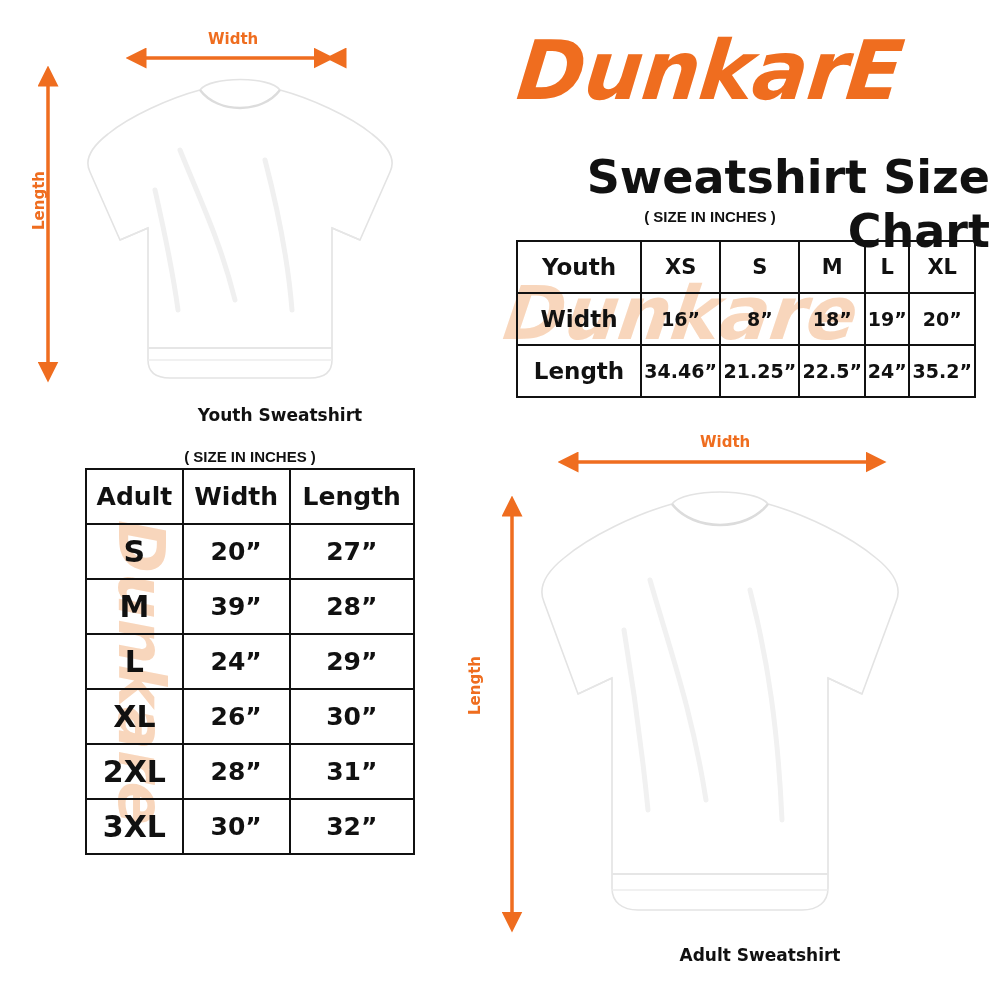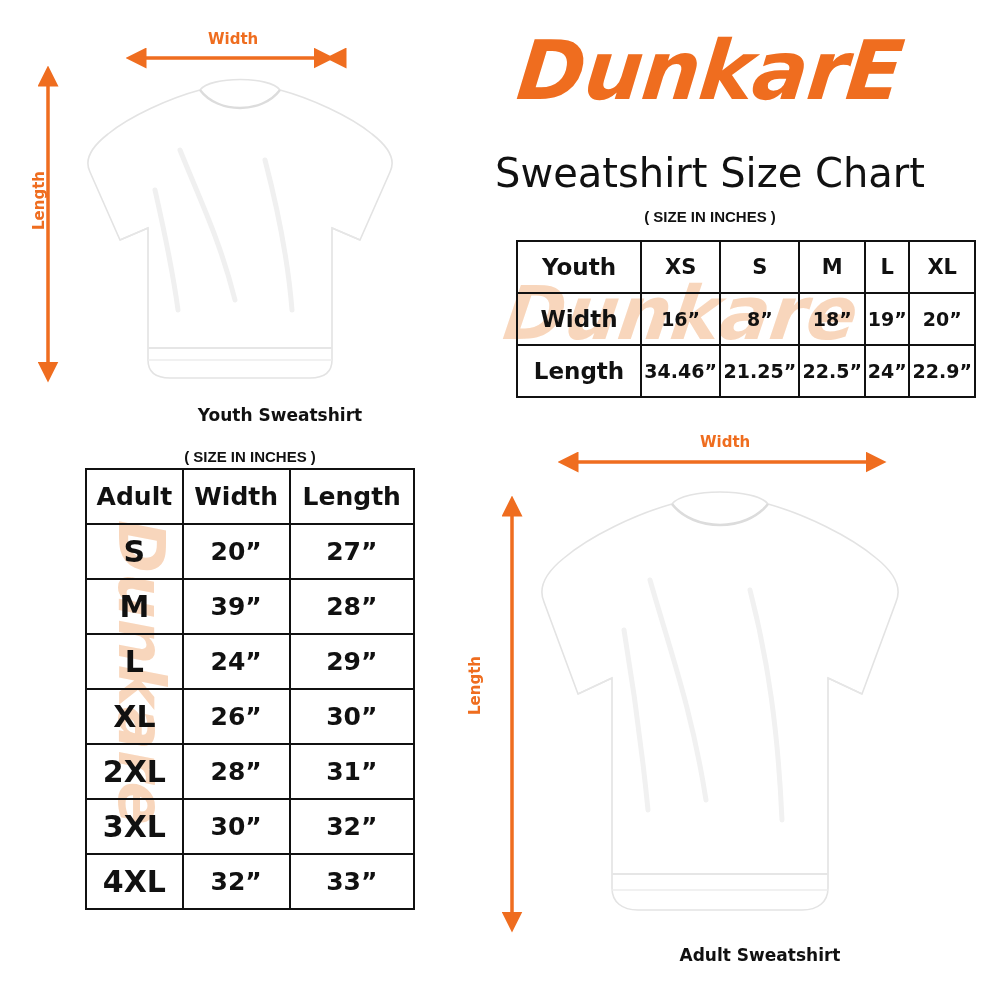--- a/index.html
+++ b/index.html
@@ -34,24 +34,24 @@
     line-height: 1;
     color: #ef6d1f;
     letter-spacing: -1px;
     transform: skewX(-6deg);
   }
   .chart-title {
     position: absolute;
     left: 430px;
     top: 150px;
     width: 560px;
-    text-align: center;
-    font-family: "DejaVu Sans", sans-serif;
-    font-weight: normal;
-    font-size: 40px;
+    text-align: right;
+    font-family: "DejaVu Sans", sans-serif;
+    font-weight: bold;
+    font-size: 46px;
     color: #111;
   }
   .units-right {
     position: absolute;
     left: 430px;
     top: 208px;
     width: 560px;
     text-align: center;
     font-size: 15px;
     font-weight: bold;
@@ -296,21 +296,21 @@
         <td>18”</td>
         <td>19”</td>
         <td>20”</td>
       </tr>
       <tr>
         <td class="rowlbl">Length</td>
         <td>34.46”</td>
         <td>21.25”</td>
         <td>22.5”</td>
         <td>24”</td>
-        <td>22.9”</td>
+        <td>35.2”</td>
       </tr>
     </tbody>
   </table>
 
   <table id="adult-table">
     <tbody>
       <tr>
         <td class="hdr">Adult</td>
         <td class="hdr">Width</td>
         <td class="hdr">Length</td>
@@ -338,21 +338,16 @@
       <tr>
         <td class="sizecell">2XL</td>
         <td>28”</td>
         <td>31”</td>
       </tr>
       <tr>
         <td class="sizecell">3XL</td>
         <td>30”</td>
         <td>32”</td>
       </tr>
-      <tr>
-        <td class="sizecell">4XL</td>
-        <td>32”</td>
-        <td>33”</td>
-      </tr>
     </tbody>
   </table>
 
 </div>
 
 </body></html>

